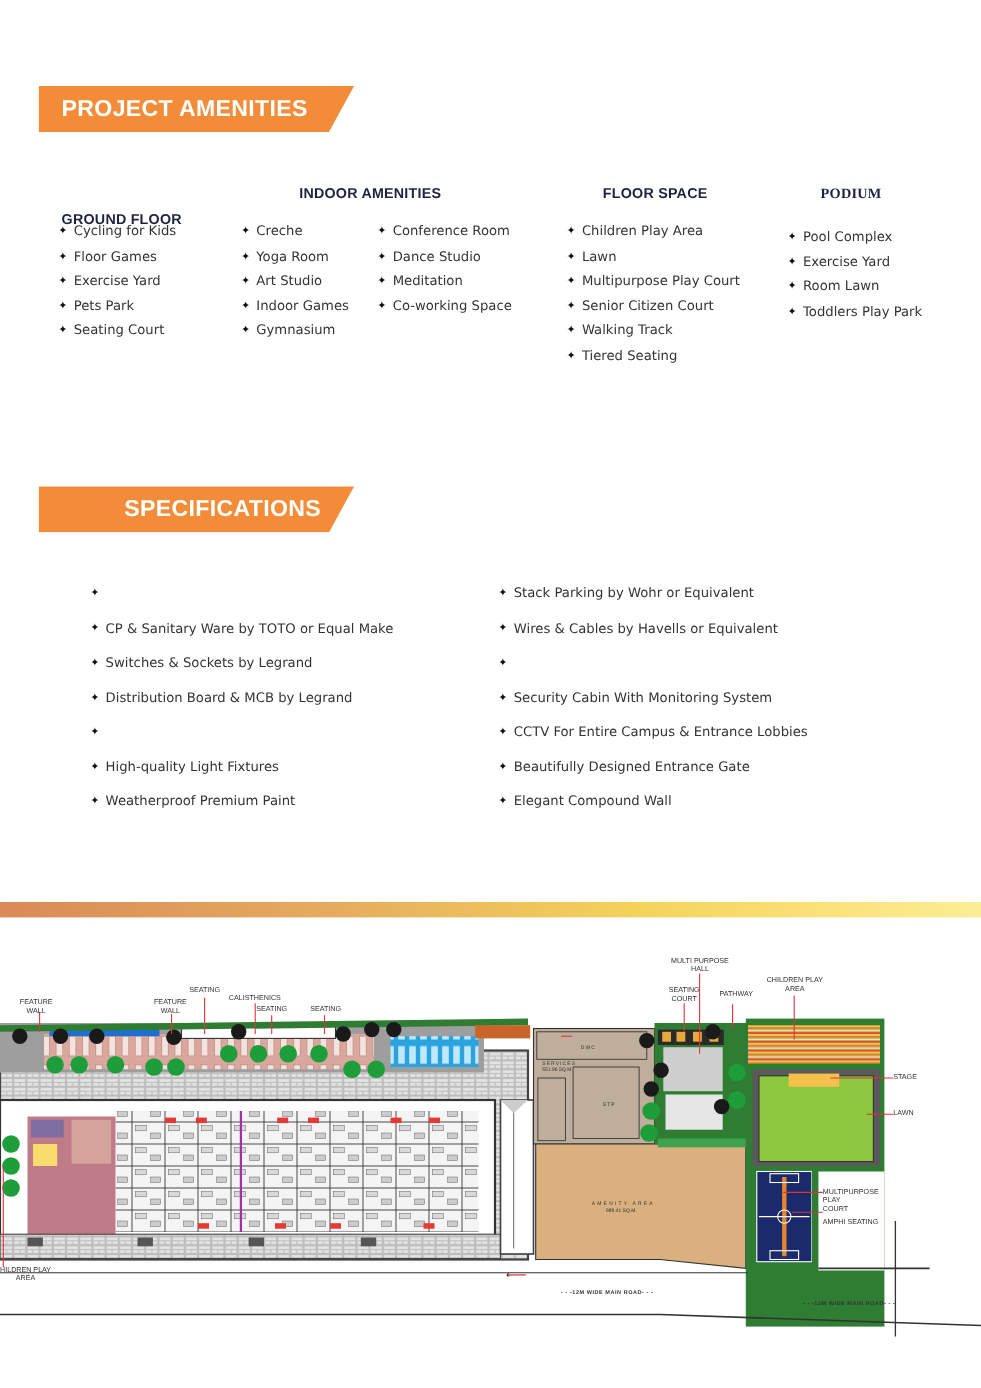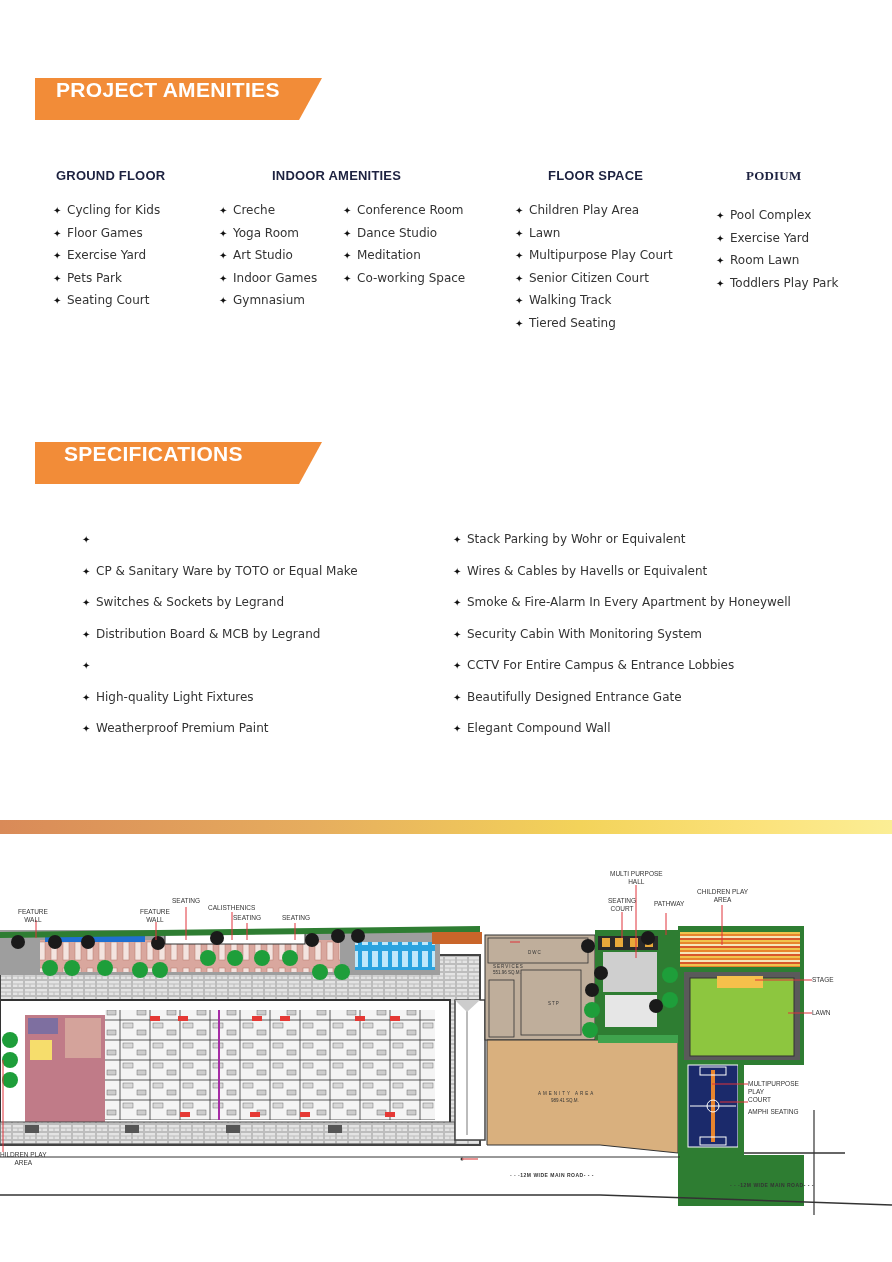--- a/index.html
+++ b/index.html
@@ -7,25 +7,25 @@
     width:892px; height:1262px; position:relative; overflow:hidden;
     background:#ffffff;
     font-family:"DejaVu Sans", "Liberation Sans", sans-serif;
     color:#2b2b2b;
   }
   .banner {
     position:absolute; left:35px; height:42px;
     background:#f28c38;
     clip-path:polygon(0 0, 100% 0, 92% 100%, 0 100%);
     color:#fff; font-weight:bold; font-size:21px; letter-spacing:0.3px;
-    display:flex; 
+    display:flex; align-items:center;
     font-family:"Liberation Sans", sans-serif;
   }
   .banner.amen { top:78px; width:287px; padding-left:21px; box-sizing:border-box; }
-  .banner.spec { top:442px; width:287px; padding-left:29px; box-sizing:border-box; }
+  .banner.spec { top:442px; width:287px; padding-left:78px; box-sizing:border-box; }
 
   .col-head {
     position:absolute; top:168px; font-size:13px; font-weight:bold;
     color:#1d2240; font-family:"Liberation Sans", sans-serif; letter-spacing:0.2px;
   }
   .list { position:absolute; margin:0; padding:0; list-style:none; }
   .list li {
     font-size:12px; color:#333; height:22.6px; line-height:16px;
     display:flex; align-items:flex-start; white-space:nowrap;
     font-family:"DejaVu Sans", sans-serif;
@@ -47,21 +47,21 @@
   .road-lbl { position:absolute; font-size:5px; font-weight:bold; color:#333; letter-spacing:0.5px; font-family:"Liberation Sans", sans-serif; }
   .small-lbl { position:absolute; font-size:4.5px; color:#333; letter-spacing:1px; font-family:"Liberation Sans", sans-serif; }
 </style>
 </head>
 <body>
 
 <div class="banner amen">
   <span>PROJECT AMENITIES</span>
 </div>
 
-<div class="col-head" style="left:56px;">GROUND FLOOR</div>
+<div class="col-head" style="left:56px;margin-top:24px;">GROUND FLOOR</div>
 <div class="col-head" style="left:272px;">INDOOR AMENITIES</div>
 <div class="col-head" style="left:548px;">FLOOR SPACE</div>
 <div class="col-head" style="left:746px;font-family:Liberation Serif, serif;">PODIUM</div>
 
 <ul class="list" style="left:53px; top:202px;">
   <li>
       <span class="star">✦</span>
       <span>Cycling for Kids</span>
     </li>
   <li>
@@ -207,21 +207,20 @@
   <li>
       <span class="star">✦</span>
       <span>Stack Parking by Wohr or Equivalent</span>
     </li>
   <li>
       <span class="star">✦</span>
       <span>Wires &amp; Cables by Havells or Equivalent</span>
     </li>
   <li>
       <span class="star">✦</span>
-      <span>Smoke &amp; Fire-Alarm In Every Apartment by Honeywell</span>
     </li>
   <li>
       <span class="star">✦</span>
       <span>Security Cabin With Monitoring System</span>
     </li>
   <li>
       <span class="star">✦</span>
       <span>CCTV For Entire Campus &amp; Entrance Lobbies</span>
     </li>
   <li>

